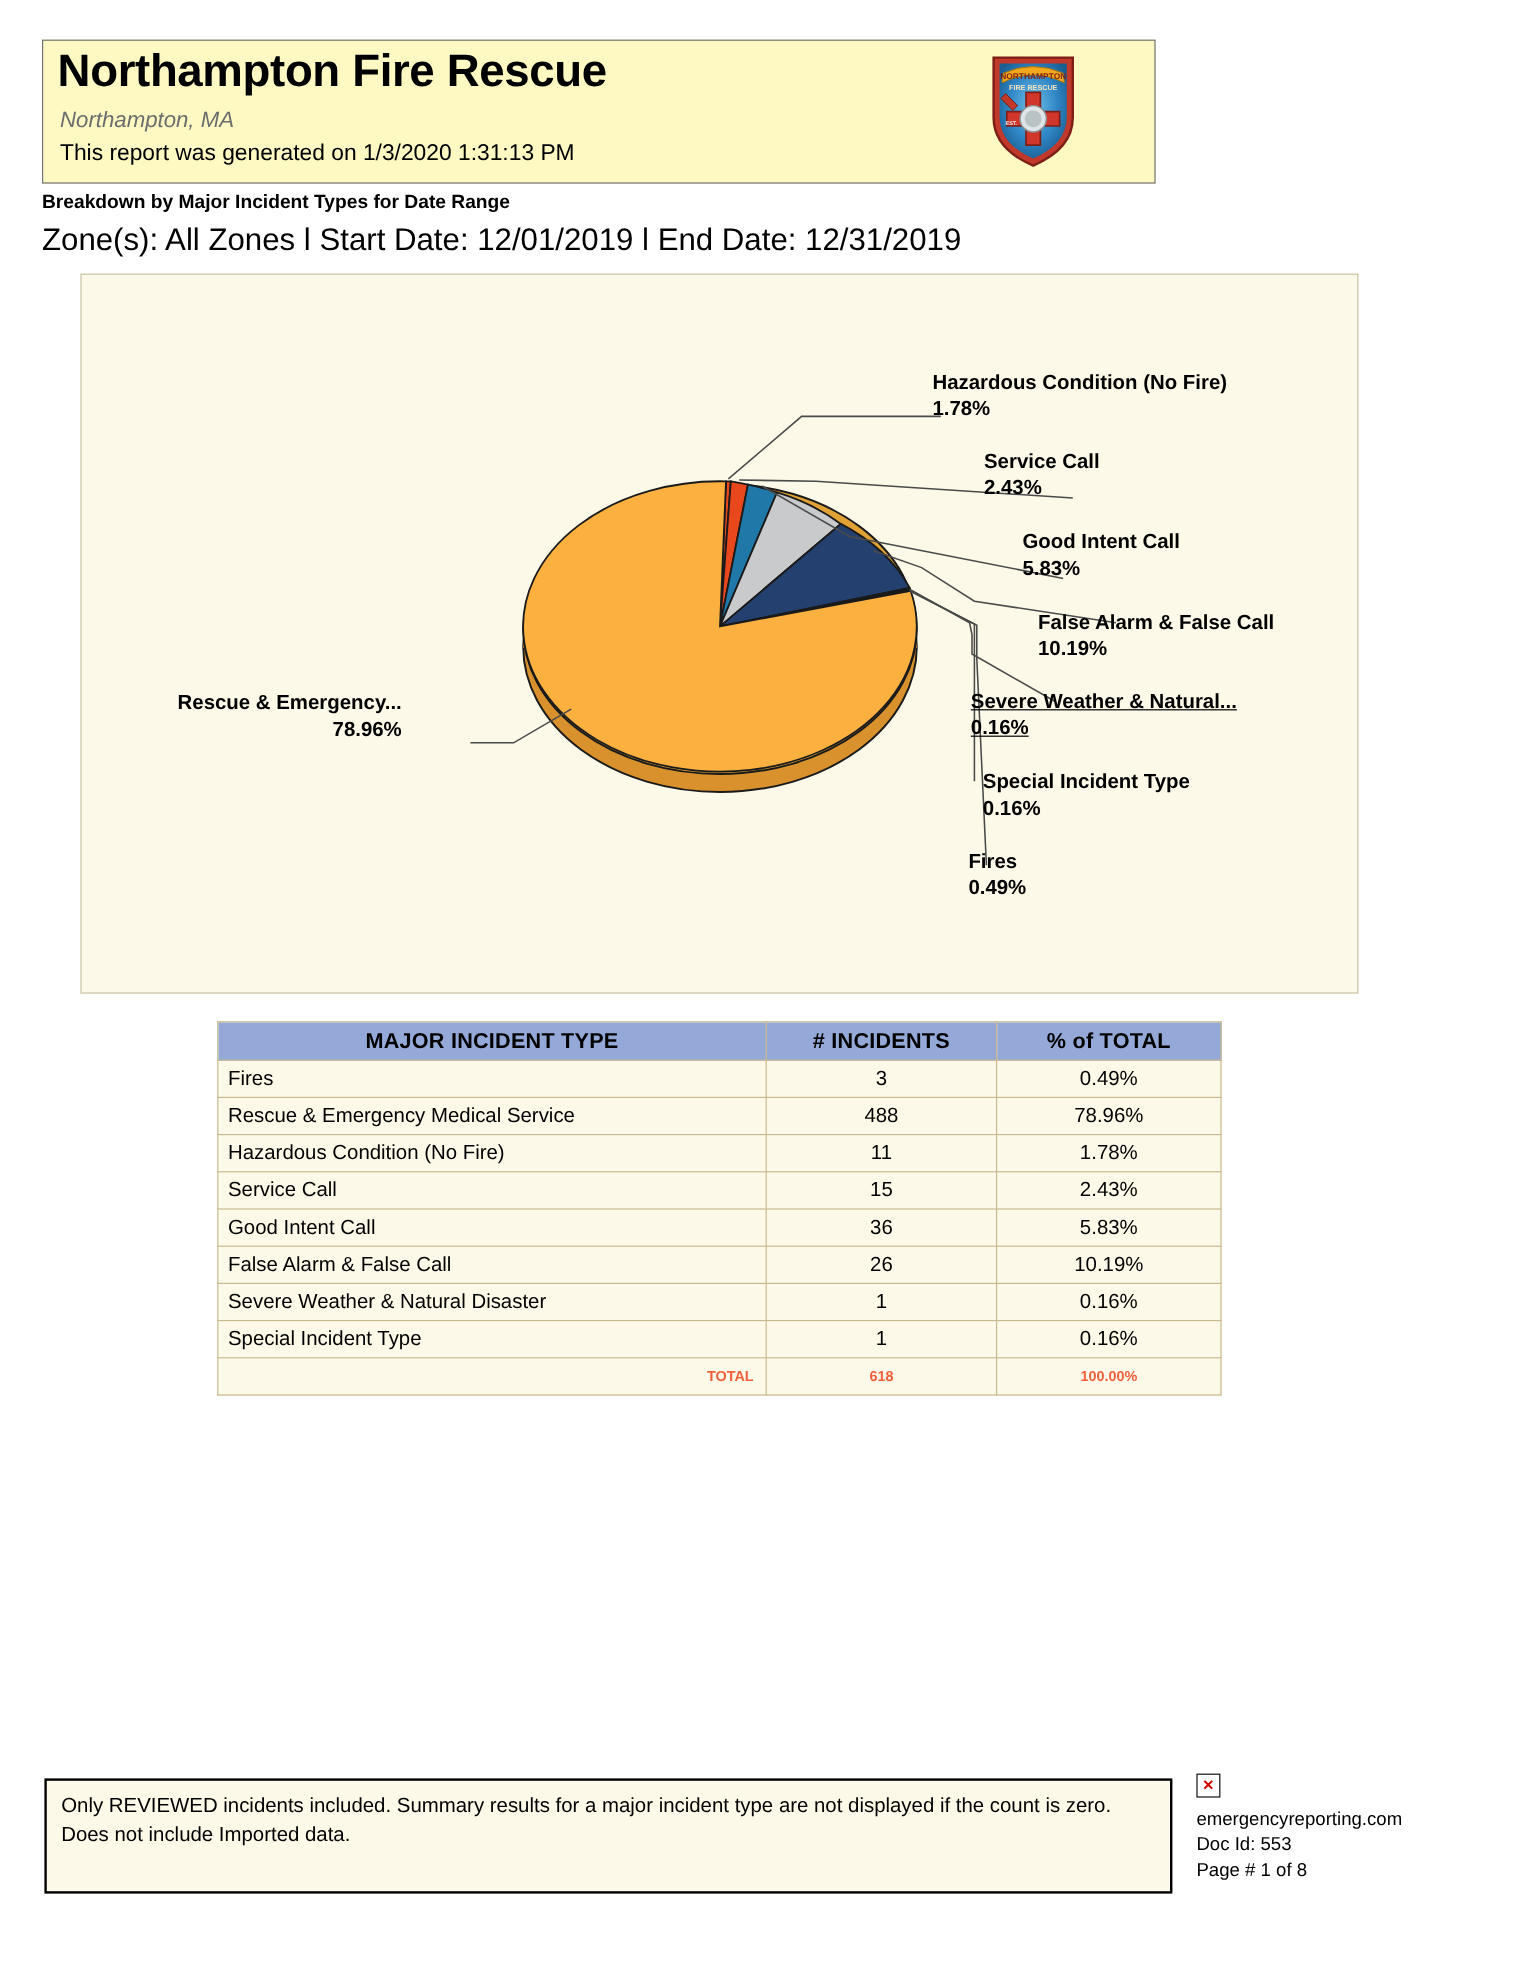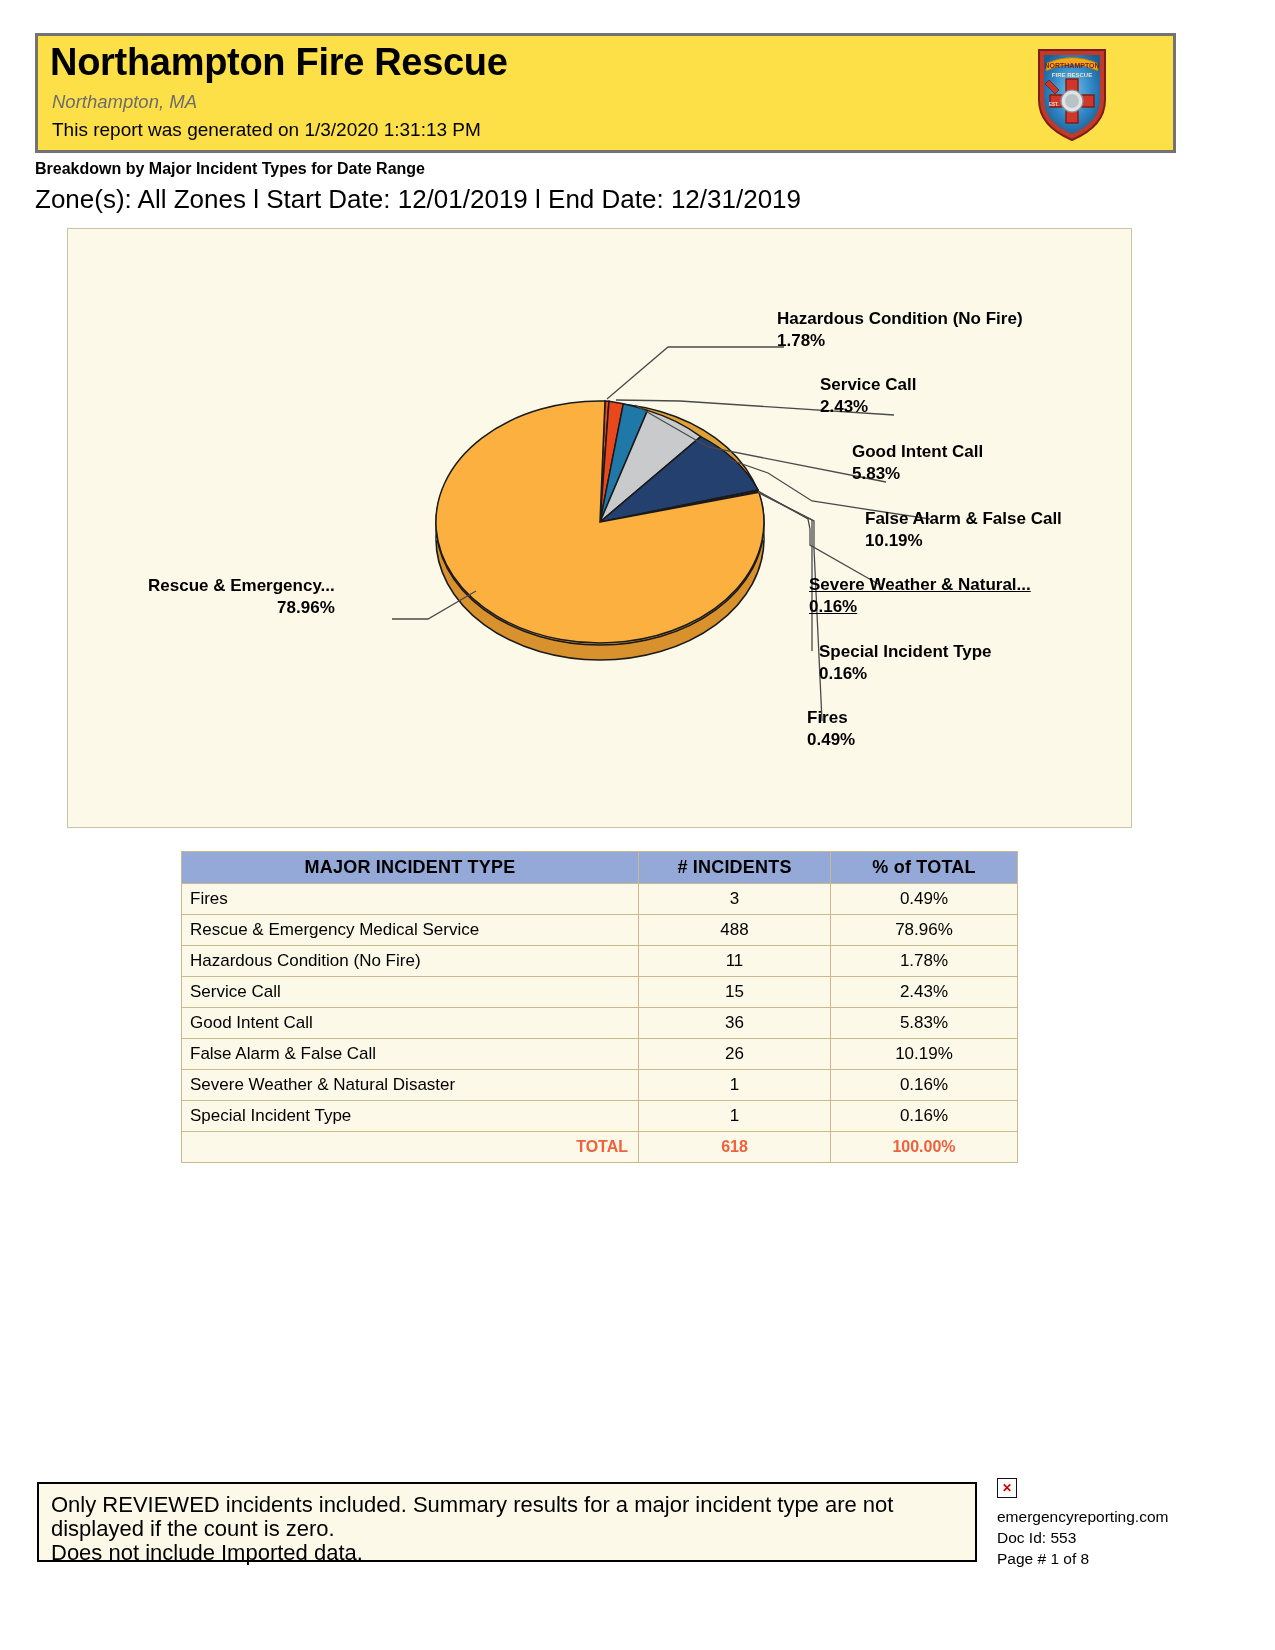--- a/index.html
+++ b/index.html
@@ -14,25 +14,25 @@
     color: #000000;
     position: relative;
     overflow: hidden;
   }
 
   
   .header-box {
     position: absolute;
     left: 35px;
     top: 33px;
-    width: 1141px;
+    width: 928px;
     height: 120px;
-    border: 3px solid #737373;
+    border: 1px solid #737373;
     box-sizing: border-box;
-    background: #fde047;
+    background: #fef9c3;
   }
   .org-title {
     position: absolute;
     left: 12px;
     top: 3px;
     font-size: 38px;
     font-weight: bold;
     letter-spacing: -0.3px;
     line-height: 46px;
     white-space: nowrap;
@@ -135,36 +135,36 @@
     border: 1px solid #c9b98e;
     padding: 5px 8px;
     height: 20px;
   }
   .data-table td.type  { text-align: left; }
   .data-table td.count { text-align: center; width: 175px; }
   .data-table td.pct   { text-align: center; width: 170px; }
   .data-table tr.total td {
     color: #f1603c;
     font-weight: bold;
-    font-size: 16px;
+    font-size: 12px;
   }
   .data-table tr.total td.type { text-align: right; padding-right: 10px; }
 
   
   .footer-box {
     position: absolute;
     left: 37px;
     top: 1482px;
     width: 940px;
-    height: 80px;
+    height: 96px;
     background: #fdf9e8;
     border: 2px solid #000000;
     box-sizing: border-box;
     padding: 9px 12px;
-    font-size: 22px;
+    font-size: 17px;
     line-height: 24px;
   }
   .footer-right {
     position: absolute;
     left: 997px;
     top: 1478px;
     width: 230px;
     font-size: 15.5px;
     line-height: 21px;
   }

